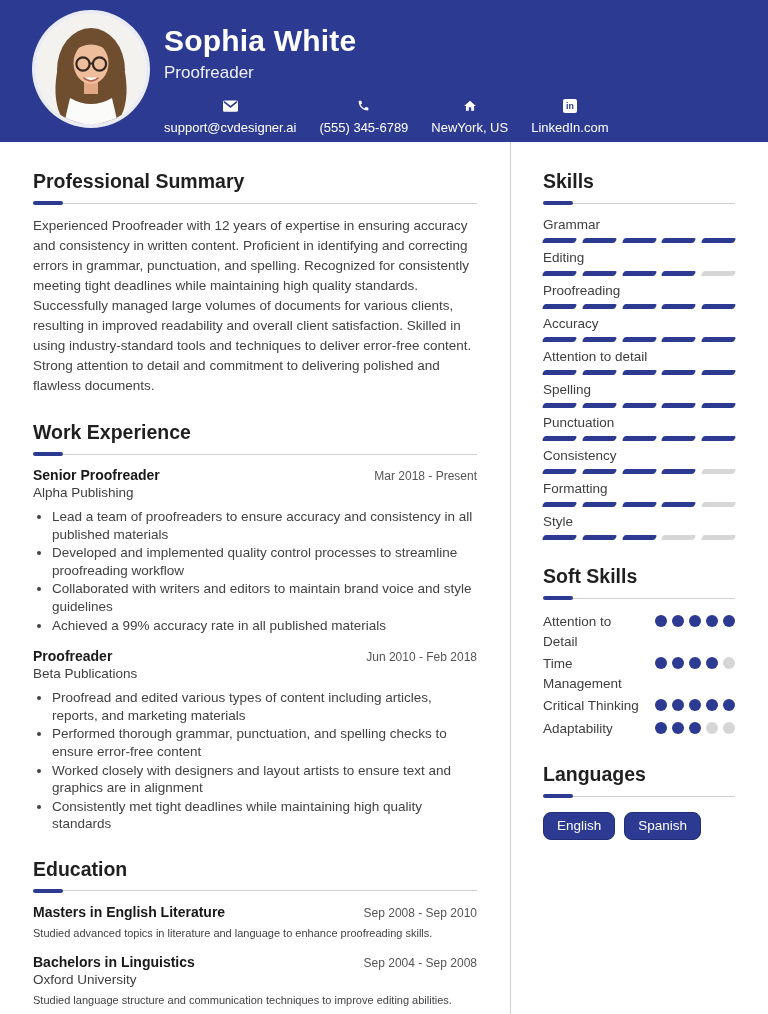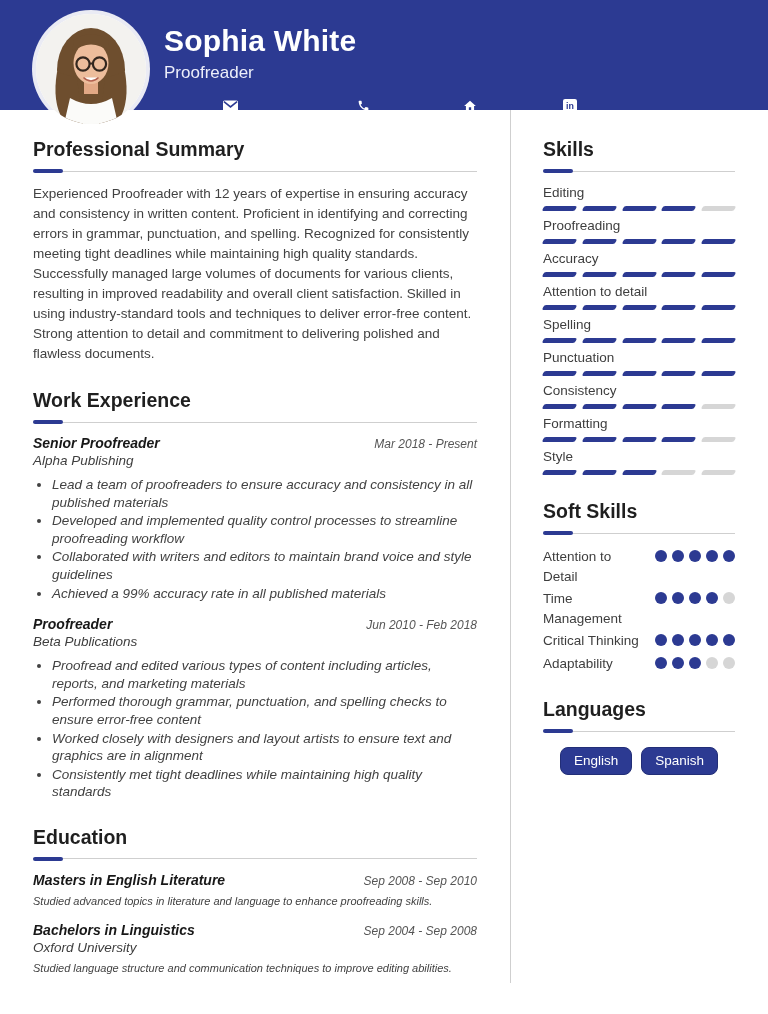--- a/index.html
+++ b/index.html
@@ -9,21 +9,21 @@
     --ink:#1F1F1F;
     --body:#424242;
     --muted:#555;
   }
   *{margin:0;padding:0;box-sizing:border-box;}
   html,body{background:#fff;}
   body{font-family:"Liberation Sans", sans-serif;-webkit-font-smoothing:antialiased;}
   .page{width:768px;height:1014px;margin:0 auto;background:#fff;overflow:hidden;position:relative;}
 
   
-  .header{height:110px;background:var(--accent);display:flex;align-items:flex-start;}
+  .header{height:142px;background:var(--accent);display:flex;align-items:flex-start;}
   .avatar{width:110px;height:110px;border-radius:50%;background:#fff;margin:14px 0 0 36px;
           overflow:hidden;flex:0 0 auto;box-shadow:0 0 0 4px rgba(255,255,255,.9);}
   .avatar svg{display:block;width:100%;height:100%;}
   .head-text{margin:24px 0 0 18px;color:#fff;}
   .name{font-size:30px;font-weight:700;letter-spacing:.2px;line-height:1.1;}
   .role{font-size:17px;font-weight:400;color:#EDEFFA;margin-top:6px;}
   .contact{display:flex;align-items:center;gap:23px;margin-top:15px;font-size:13px;color:#fff;}
   .citem{display:flex;align-items:center;gap:7px;white-space:nowrap;flex-direction:column;}
   .cicon{display:inline-flex;width:15px;height:15px;align-items:center;justify-content:center;}
   .cicon svg{display:block;}
@@ -36,21 +36,21 @@
 
   .section{margin-bottom:24px;}
   .sec-head{font-size:19.5px;font-weight:700;color:var(--ink);line-height:24px;}
   .rule{position:relative;height:4px;margin-top:8px;}
   .rule::before{content:"";position:absolute;left:0;right:0;top:1.5px;height:1px;background:var(--line);}
   .rule::after{content:"";position:absolute;left:0;top:0;width:30px;height:4px;border-radius:2px;background:var(--accent);}
 
   .summary-text{margin-top:11px;font-size:13.5px;line-height:20px;color:var(--body);}
 
   
-  .entry{margin-top:11px;font-style:italic;}
+  .entry{margin-top:11px;}
   .entry-head{display:flex;justify-content:space-between;align-items:baseline;}
   .entry-title{font-size:14px;font-weight:700;color:#181818;}
   .entry-date{font-size:12px;color:var(--muted);text-align:center;}
   .entry-sub{font-size:13.5px;color:#3E3E3E;margin-top:2px;}
   .bullets{margin:8px 0 14px 0;padding-left:19px;list-style:disc;}
   .bullets li{font-size:13.5px;line-height:17.6px;color:var(--body);margin-bottom:1px;}
   .edu-desc{font-size:11px;line-height:15px;color:var(--body);margin-top:6px;margin-bottom:13px;}
 
   
   .skill-list{margin-top:11px;}
@@ -62,21 +62,21 @@
 
   
   .soft-list{margin-top:12px;}
   .soft{display:flex;align-items:flex-start;margin-bottom:3px;}
   .soft-label{flex:1;font-size:13.5px;color:#3E3E3E;line-height:19.5px;padding-right:6px;}
   .dots{display:flex;gap:5px;margin-top:3px;}
   .dot{width:12px;height:12px;border-radius:50%;background:var(--bar-empty);}
   .dot.fill{background:var(--accent);}
 
   
-  .pill-row{display:flex;gap:9px;margin-top:14px;justify-content:center;}
+  .pill-row{display:flex;gap:9px;margin-top:14px;}
   .pill{background:var(--accent);color:#fff;font-size:13.5px;padding:5px 13px;border-radius:8px;
         border:1px solid #222e77;line-height:16px;cursor:default;}
 </style>
 </head>
 <body>
 
 <div class="page">
 
   <div class="header">
     <div class="avatar">
@@ -206,20 +206,30 @@
 
     <div class="vdivider"></div>
 
     <div class="col-right">
 
       <div class="section">
         <div class="sec-head">Skills</div>
         <div class="rule"></div>
         <div class="skill-list">
             <div class="skill">
+              <div class="skill-label">Grammar</div>
+              <div class="bar">
+                <span class="seg fill"></span>
+                <span class="seg fill"></span>
+                <span class="seg fill"></span>
+                <span class="seg fill"></span>
+                <span class="seg fill"></span>
+              </div>
+            </div>
+            <div class="skill">
               <div class="skill-label">Editing</div>
               <div class="bar">
                 <span class="seg fill"></span>
                 <span class="seg fill"></span>
                 <span class="seg fill"></span>
                 <span class="seg fill"></span>
                 <span class="seg"></span>
               </div>
             </div>
             <div class="skill">

